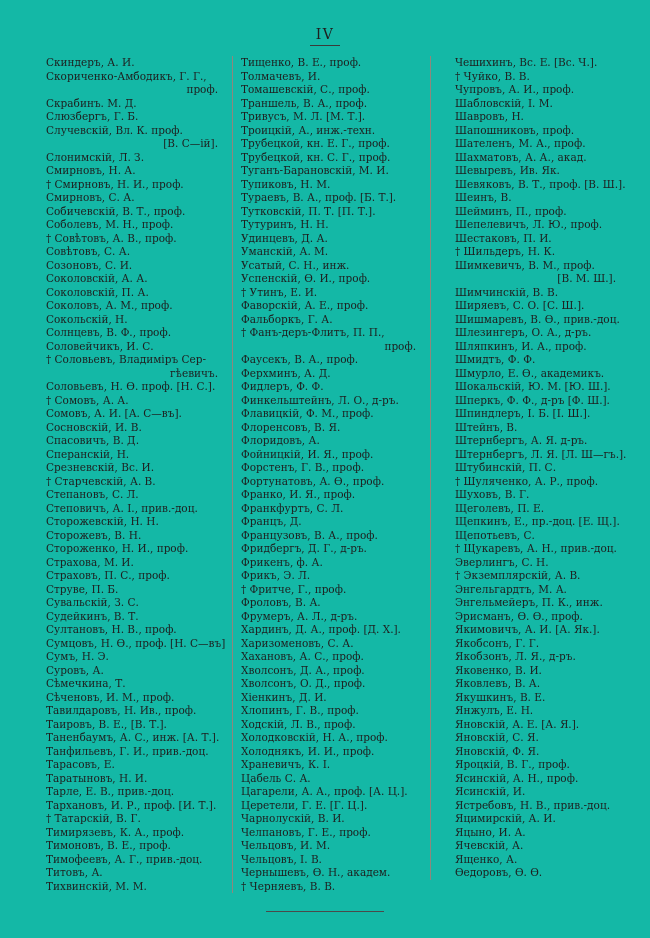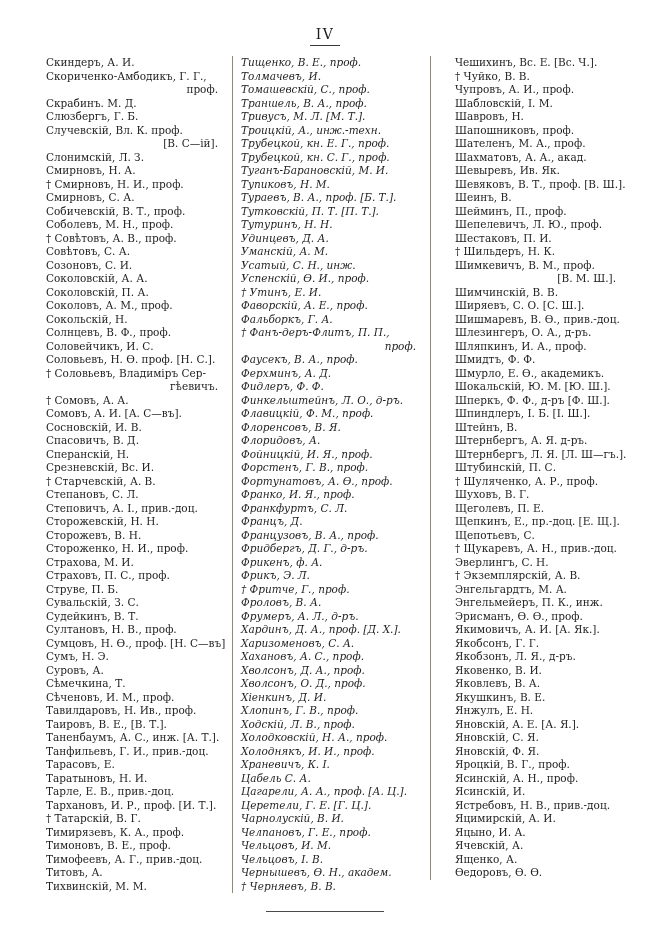--- a/index.html
+++ b/index.html
@@ -5,21 +5,21 @@
   html, body {
     margin: 0;
     padding: 0;
     background: #e9e7e2;
   }
   .page {
     position: relative;
     width: 650px;
     height: 938px;
     margin: 0 auto;
-    background: #ffffff;
+    background: #14b8a6;
     color: #1e1e1e;
     font-family: "DejaVu Serif", "Liberation Serif", serif;
     overflow: hidden;
     box-sizing: border-box;
   }
   .header {
     position: absolute;
     top: 24px;
     left: 0;
     right: 0;
@@ -37,21 +37,21 @@
     top: 56px;
     left: 46px;
     right: 20px;
     display: flex;
     align-items: flex-start;
   }
   .col {
     box-sizing: border-box;
   }
   .col-1 { width: 186px; }
-  .col-2 { width: 198px; border-left: 1px solid #8d887d; padding-left: 8px; font-style: italic; }
+  .col-2 { width: 198px; border-left: 1px solid #8d887d; padding-left: 8px; }
   .col-3 { flex: 1; border-left: 1px solid #8d887d; padding-left: 24px; }
   .entry {
     font-size: 10.5px;
     line-height: 13.5px;
   }
   .entry-line {
     white-space: nowrap;
   }
   .entry-cont {
     text-align: right;
@@ -135,25 +135,25 @@
         <div class="entry">
           <div class="entry-line">Сокольскій, Н.</div>
         </div>
         <div class="entry">
           <div class="entry-line">Солнцевъ, В. Ф., проф.</div>
         </div>
         <div class="entry">
           <div class="entry-line">Соловейчикъ, И. С.</div>
         </div>
         <div class="entry">
-          <div class="entry-line">Соловьевъ, Н. Ѳ. проф. [Н. С.].</div>
-        </div>
-        <div class="entry">
           <div class="entry-line">† Соловьевъ, Владиміръ Сер-</div>
           <div class="entry-cont">гѣевичъ.</div>
+        </div>
+        <div class="entry">
+          <div class="entry-line">Соловьевъ, Н. Ѳ. проф. [Н. С.].</div>
         </div>
         <div class="entry">
           <div class="entry-line">† Сомовъ, А. А.</div>
         </div>
         <div class="entry">
           <div class="entry-line">Сомовъ, А. И. [А. С—въ].</div>
         </div>
         <div class="entry">
           <div class="entry-line">Сосновскій, И. В.</div>
         </div>

